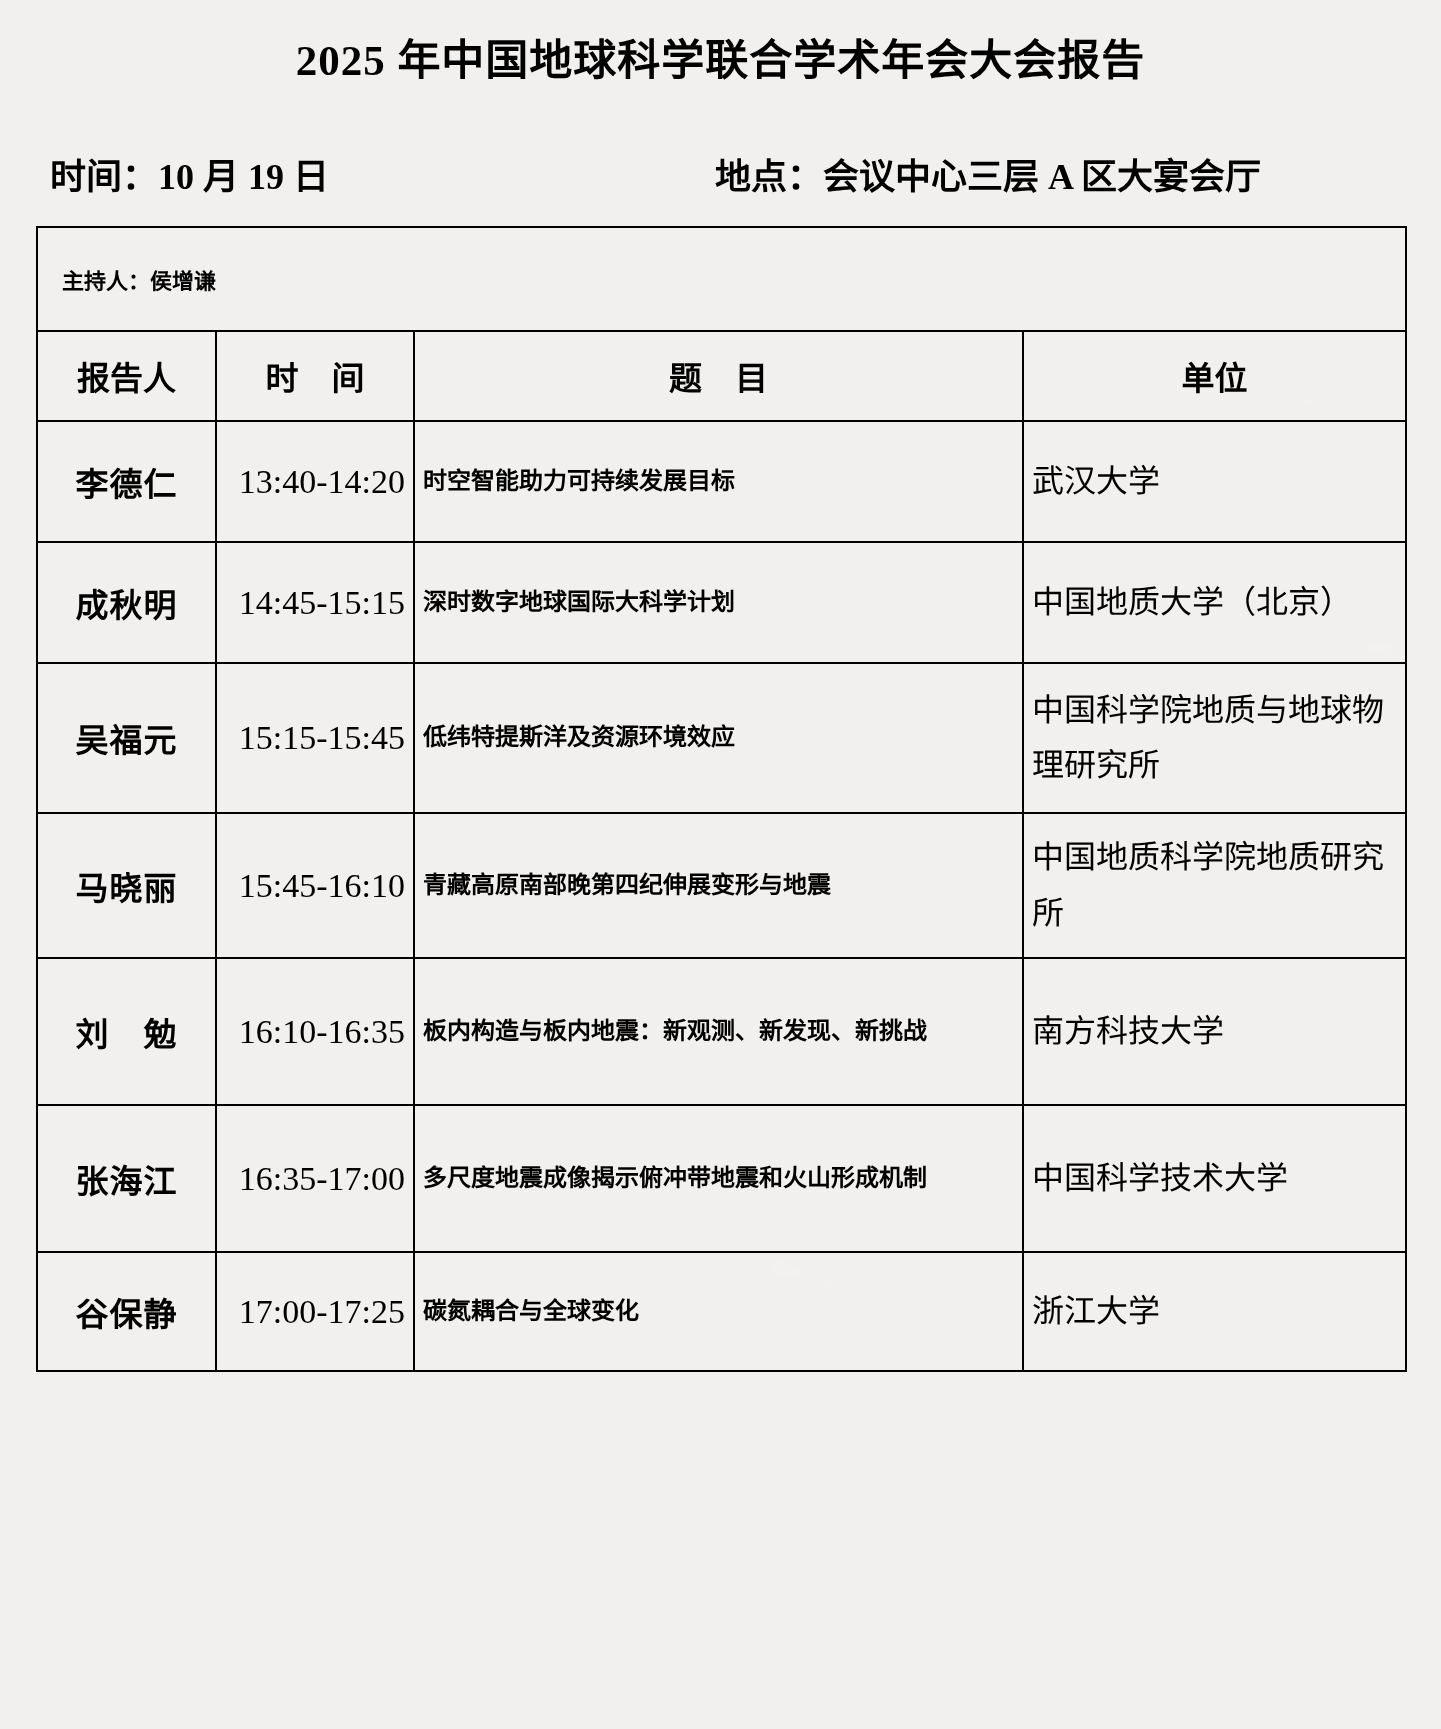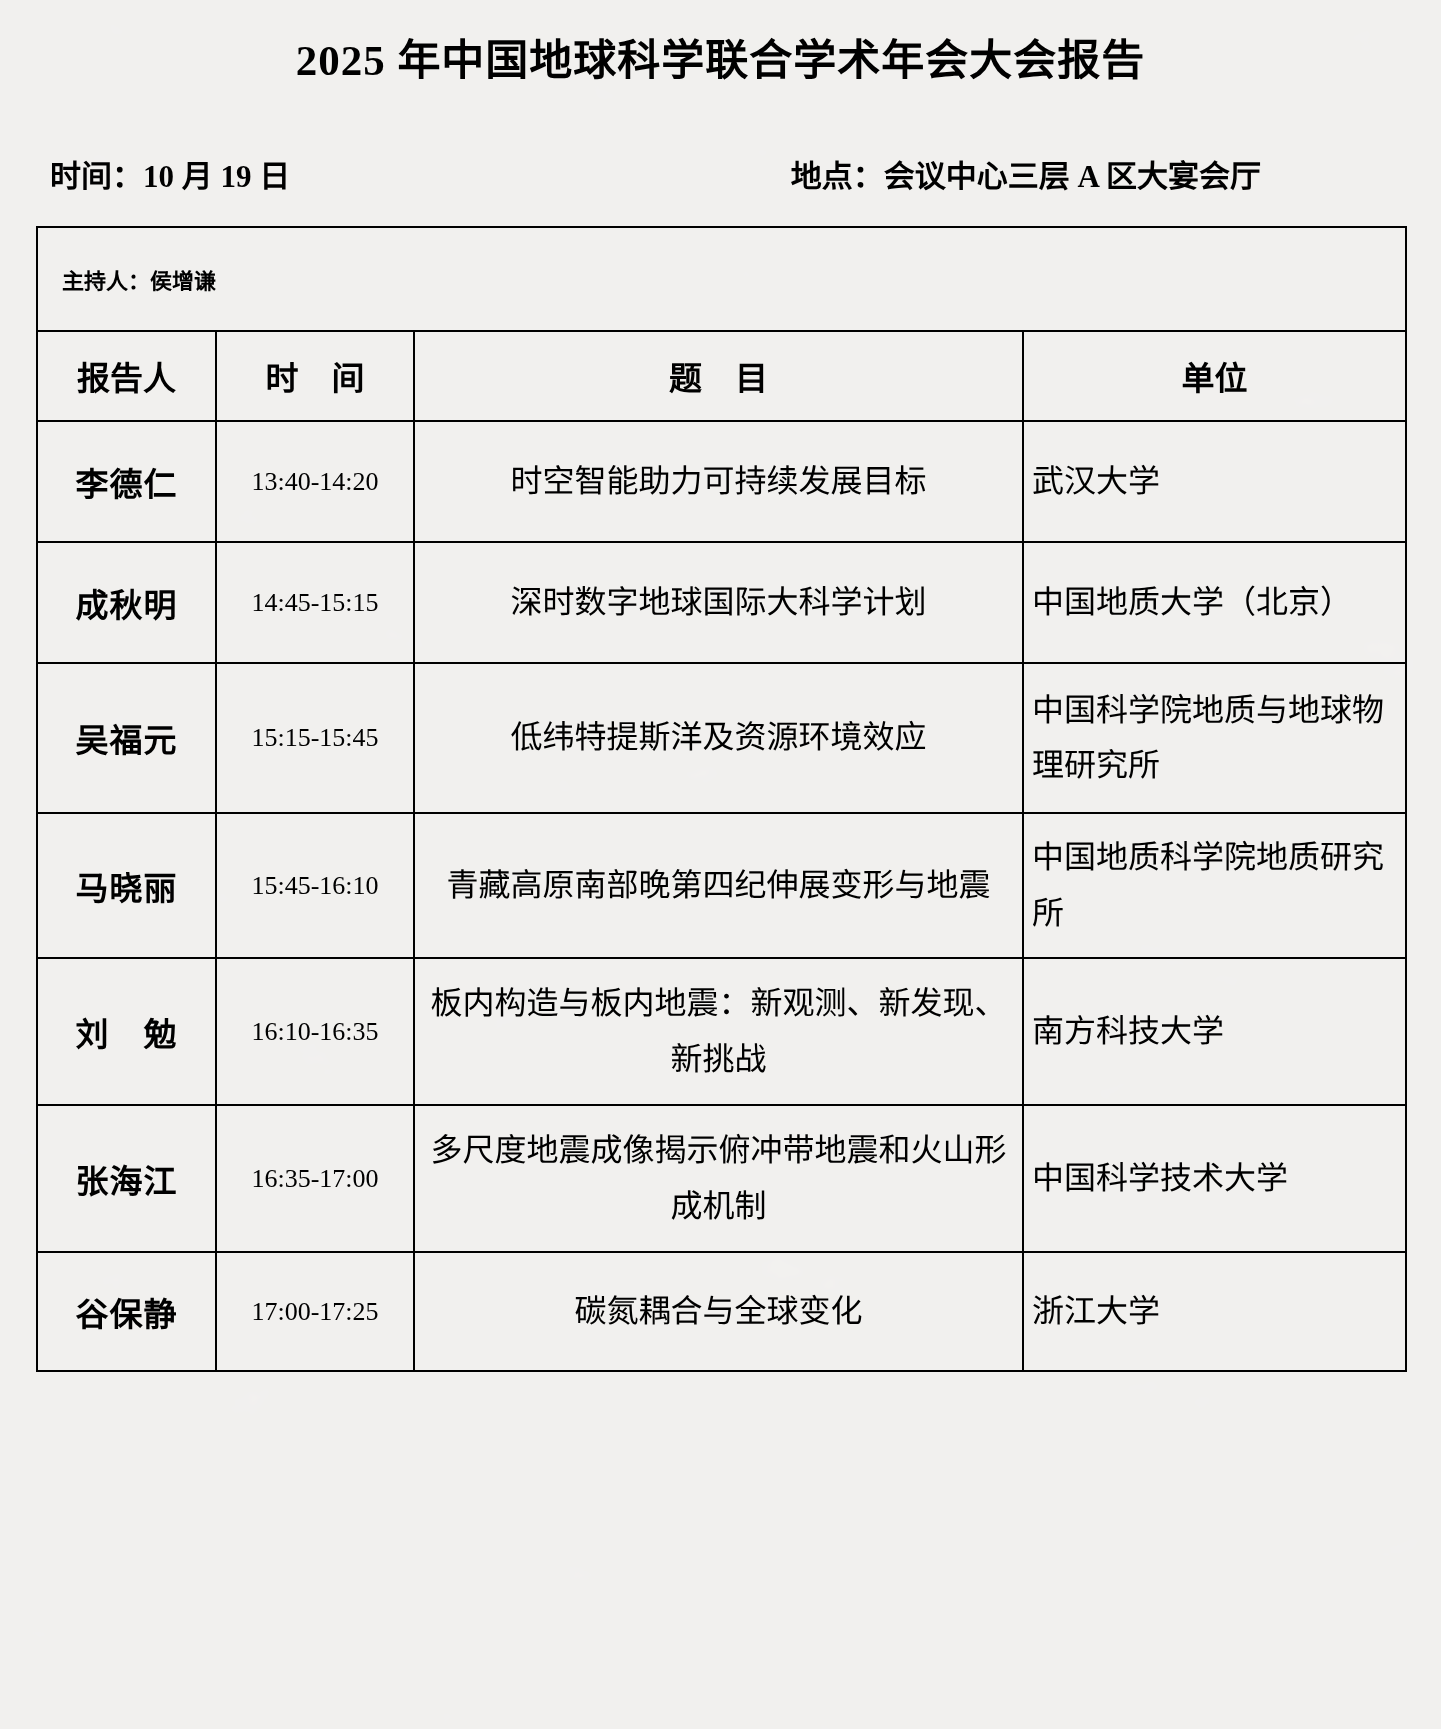--- a/index.html
+++ b/index.html
@@ -34,21 +34,21 @@
     font-weight: 700;
     letter-spacing: 1px;
     line-height: 58px;
     font-family: "Liberation Serif", "DejaVu Serif", serif;
   }
   .info-row {
     display: flex;
     justify-content: space-between;
     align-items: flex-end;
     margin-top: 66px;
-    font-size: 31px;
+    font-size: 36px;
     font-weight: 700;
     line-height: 42px;
   }
   .info-row .date {
     padding-left: 14px;
   }
   .info-row .location {
     padding-right: 144px;
   }
   table.sched {
@@ -82,32 +82,33 @@
     text-align: center;
   }
   td.cell-speaker {
     font-size: 33px;
     font-weight: 600;
     text-align: center;
     letter-spacing: 1px;
     margin-top: 8px;
   }
   td.cell-time {
-    font-size: 26px;
+    font-size: 34px;
     font-weight: 400;
-    text-align: center;
+    text-align: right;
     font-family: "Liberation Serif", "DejaVu Serif", serif;
     white-space: nowrap;
   }
   td.cell-title {
-    font-size: 32px;
-    text-align: center;
+    font-size: 24px;
+    text-align: left;
     padding-left: 34px;
     padding-right: 20px;
     line-height: 1.72;
+    font-weight: bold;
   }
   td.cell-unit {
     font-size: 32px;
     text-align: left;
     padding-left: 30px;
     padding-right: 14px;
     line-height: 1.72;
   }
   tr.r-0 { height: 121px; }
   tr.r-1 { height: 153px; }

